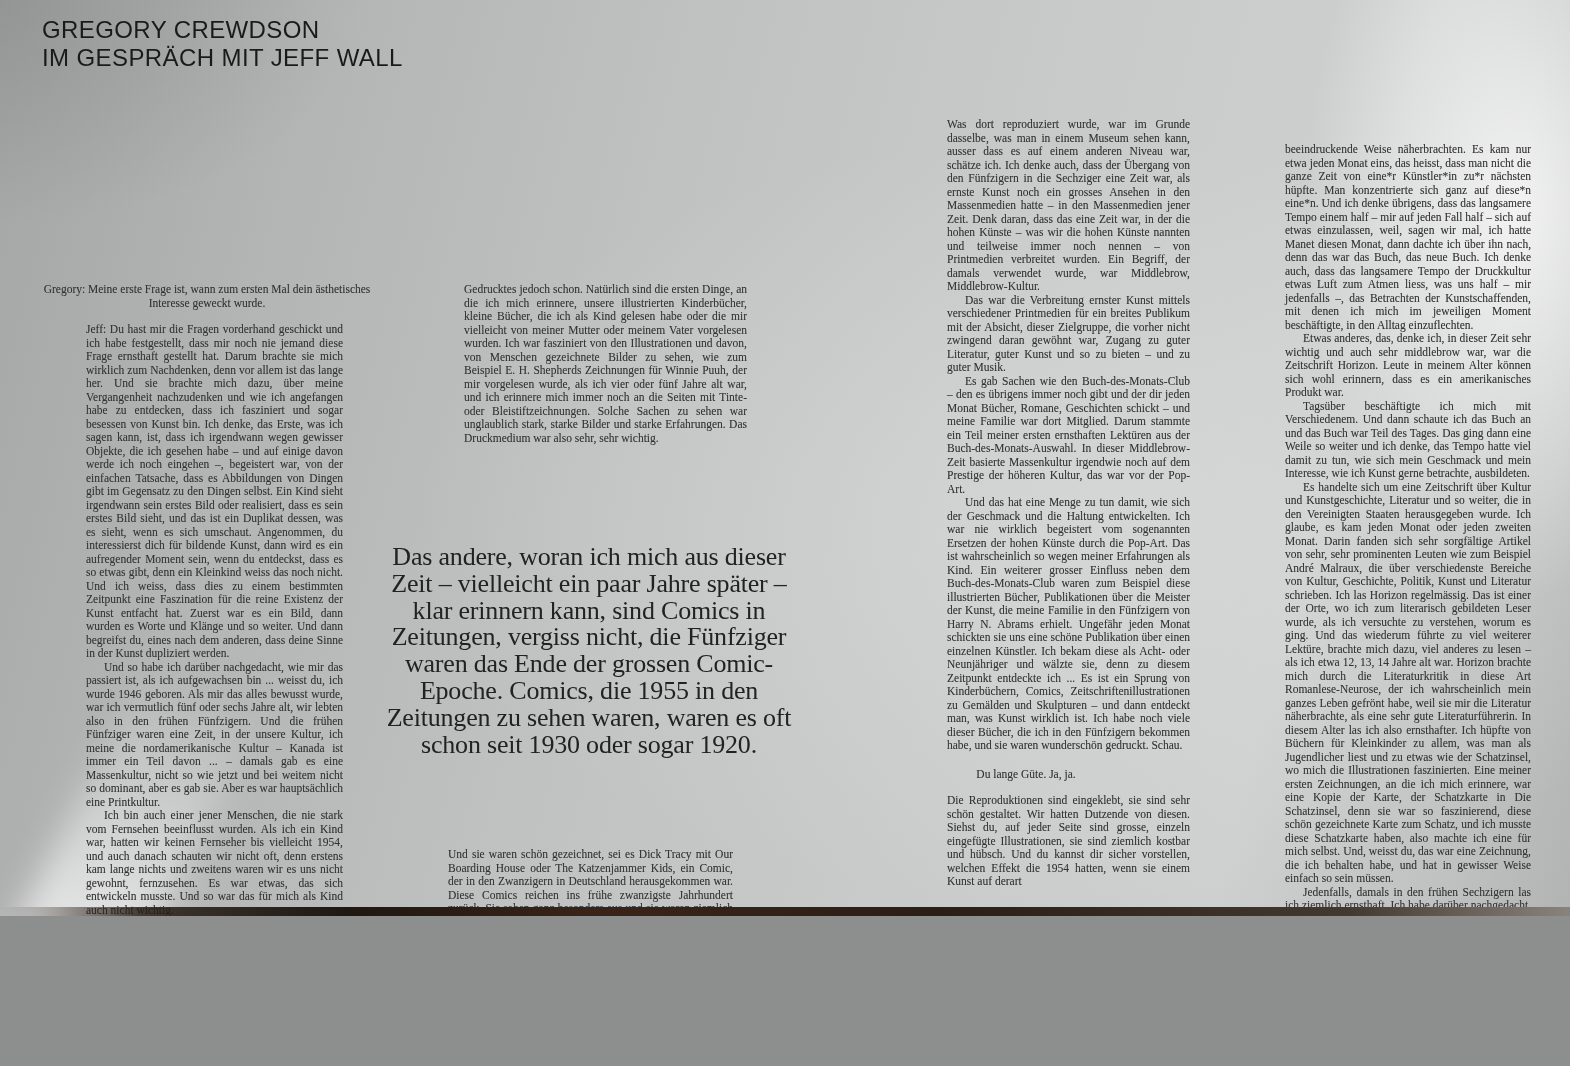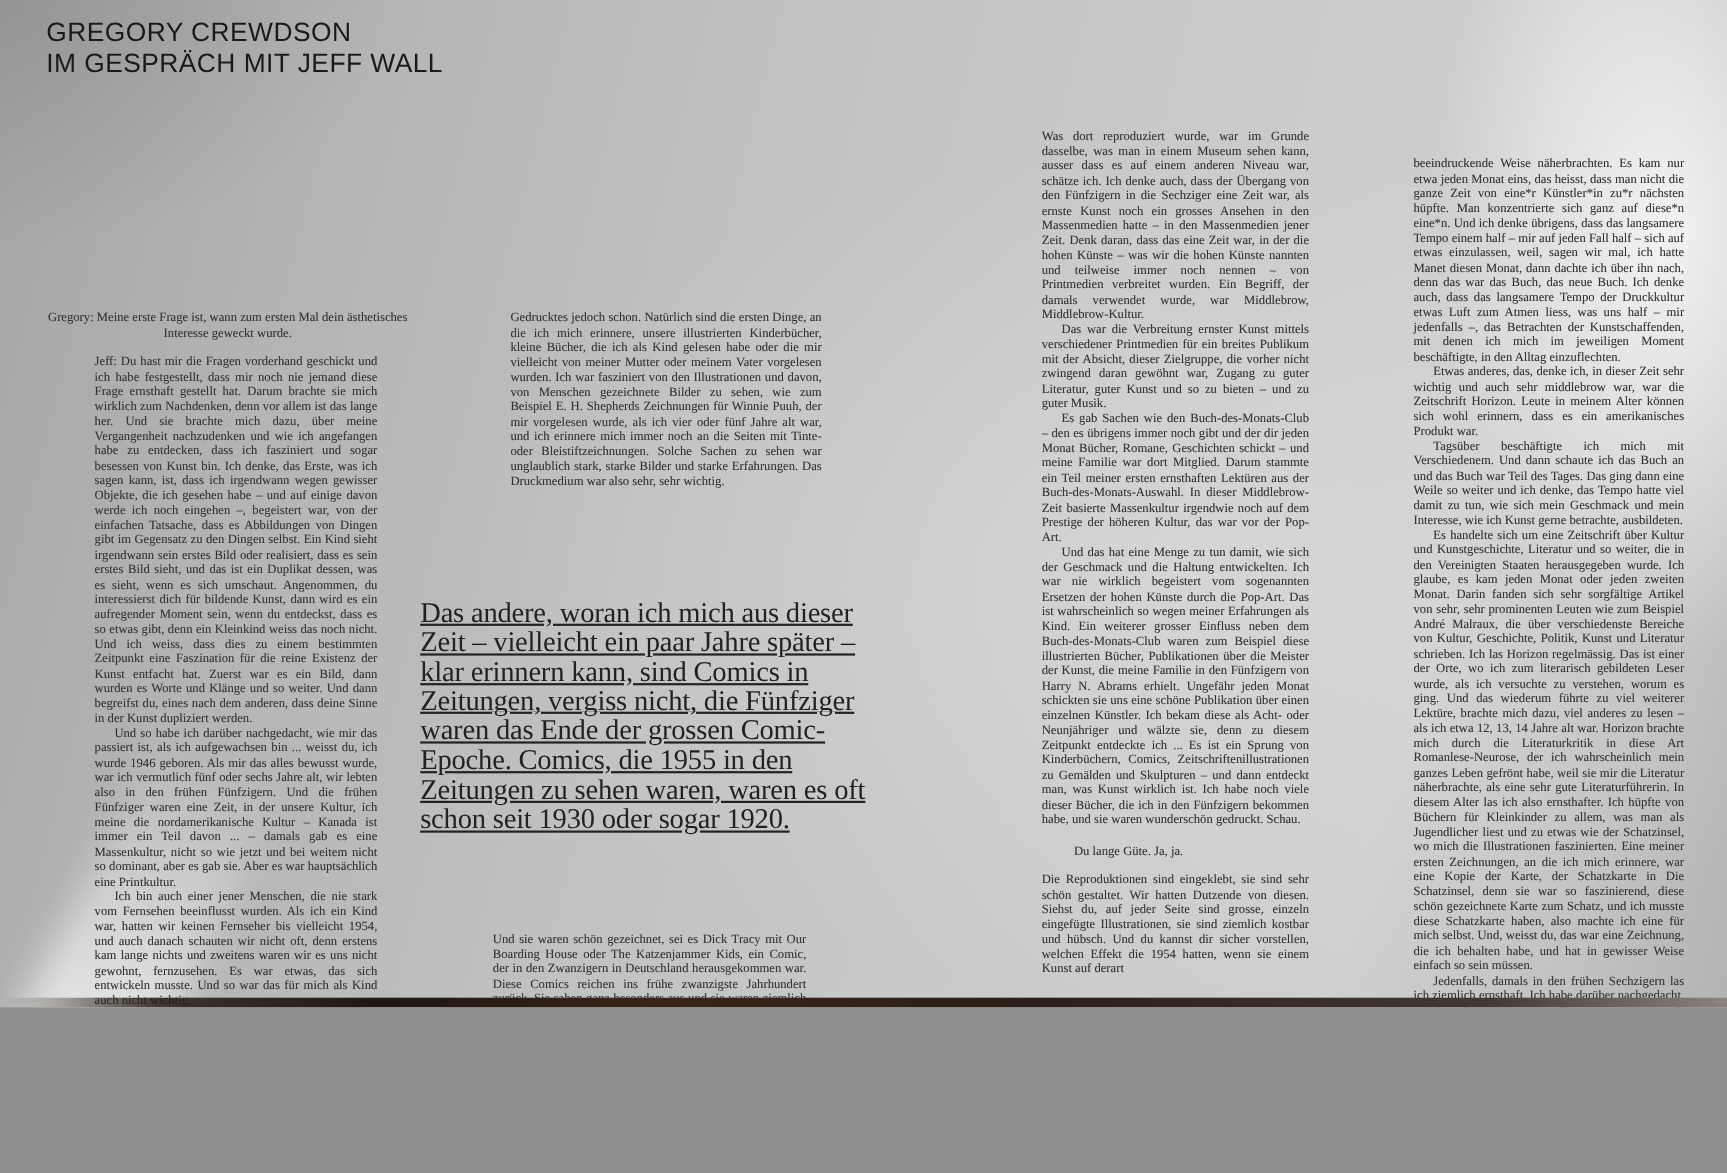--- a/index.html
+++ b/index.html
@@ -80,23 +80,22 @@
   .pullquote {
     position: absolute;
     left: 382px;
     top: 544px;
     width: 414px;
     margin: 0;
     font-size: 26px;
     line-height: 26.8px;
     letter-spacing: -0.2px;
     color: #222;
-    text-align: left;
+    text-align: center;
     font-family: "Liberation Serif", serif;
-    text-decoration: underline;
   }
   .col2-bottom { position: absolute; left: 448px; top: 806px; width: 285px; margin-top: 42px; }
   .col3 { position: absolute; left: 947px; top: 118px; width: 243px; }
   .col3 .interject { margin: 15px 0 13px -85px; }
   .col4 { position: absolute; left: 1285px; top: 118px; width: 246px; margin-top: 25px; }
 </style>
 </head>
 <body>
 
 <div class="page">

